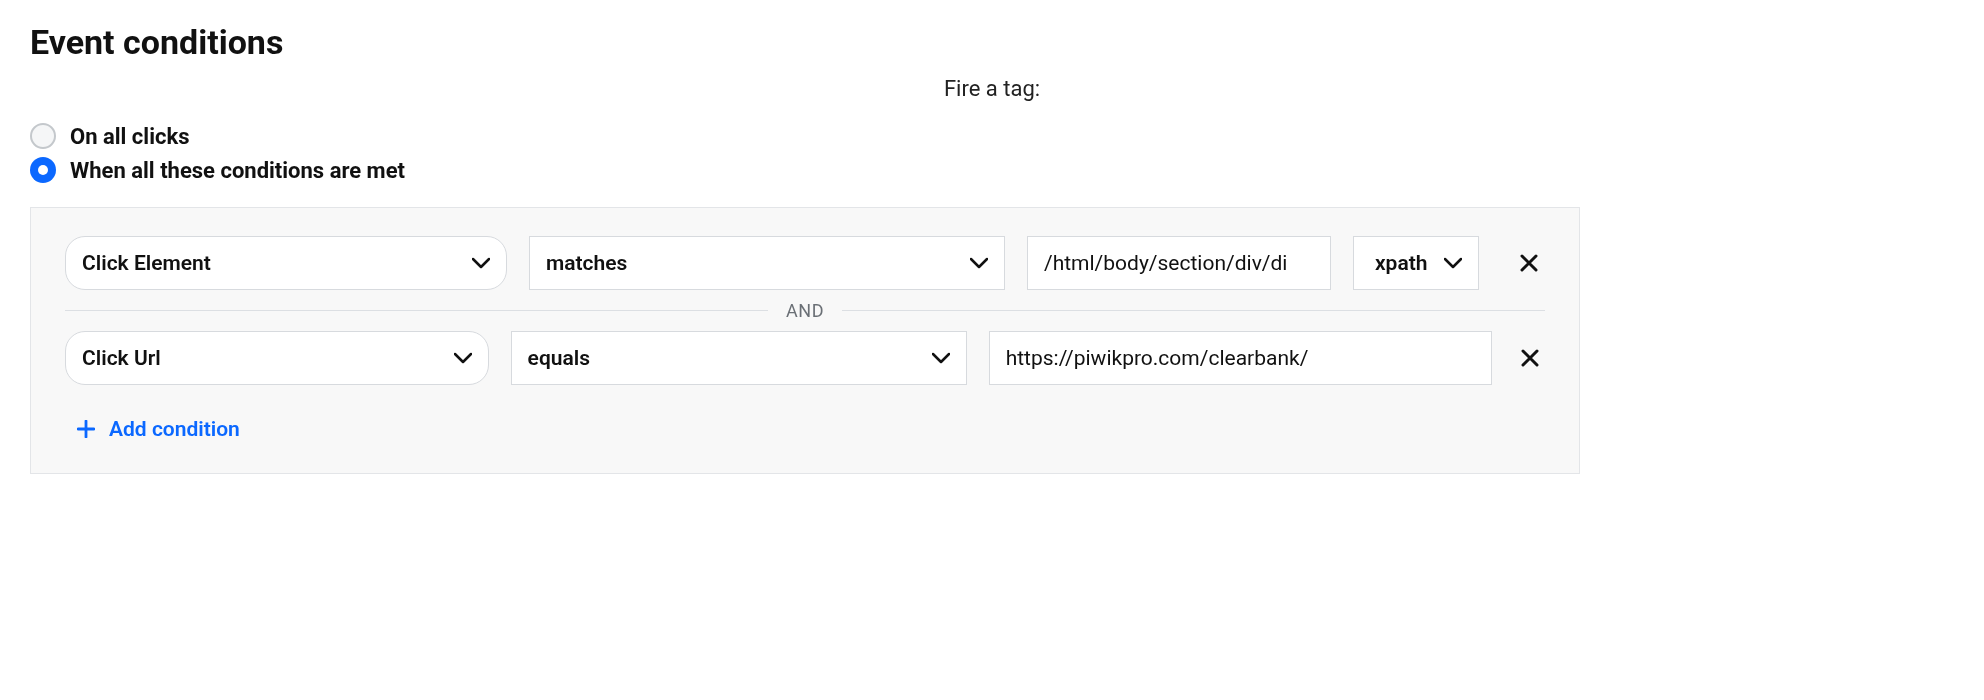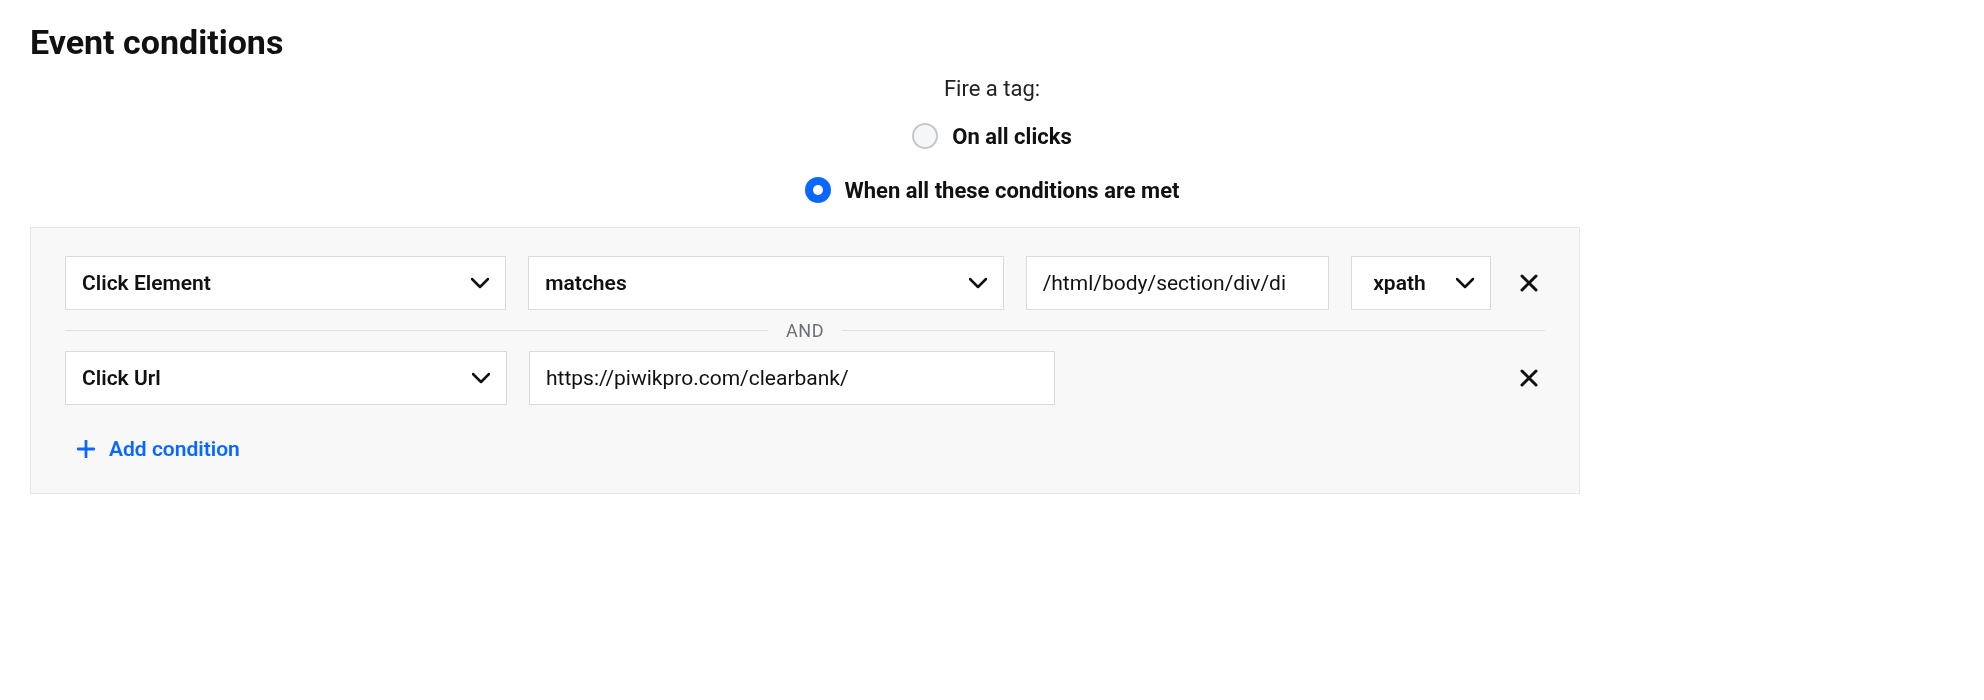--- a/index.html
+++ b/index.html
@@ -21,23 +21,22 @@
   }
   .subtitle {
     font-size: 22px;
     color: #222;
     margin-bottom: 22px;
     text-align: center;
   }
   .radio-group {
     display: flex;
     flex-direction: column;
-    gap: 28px;
+    gap: 8px;
     margin-bottom: 24px;
-    align-items: center;
   }
   .radio-row {
     display: flex;
     align-items: center;
     gap: 14px;
     cursor: pointer;
   }
   .radio-outer {
     width: 26px;
     height: 26px;
@@ -96,25 +95,25 @@
     overflow: hidden;
     text-overflow: ellipsis;
   }
   .dropdown-caret {
     flex-shrink: 0;
     margin-left: 10px;
   }
   .dropdown-caret svg {
     display: block;
   }
-  .col-variable { width: 442px; }
+  .col-variable { width: 442px; border-radius: 20px; }
   .col-operator { width: 476px; }
   .col-value    { width: 304px; }
   .col-value-wide { width: 526px; }
-  .col-mode     { width: 140px; padding-left: 21px; }
+  .col-mode     { width: 126px; padding-left: 21px; }
   .text-box input {
     border: none;
     outline: none;
     width: 100%;
     height: 100%;
     font-size: 21px;
     font-family: inherit;
     color: #111;
     background: transparent;
   }
@@ -223,20 +222,28 @@
 
   <div class="cond-row">
     <div class="select-box col-variable">
       <span class="label">Click Url</span>
       <span class="dropdown-caret">
         <svg width="18" height="12" viewBox="0 0 18 12">
             <path d="M1 2 L9 10 L17 2" stroke="#111" stroke-width="2.5" fill="none" stroke-linecap="round" stroke-linejoin="round"></path>
           </svg>
       </span>
     </div>
+    <div class="select-box col-operator">
+      <span class="label">equals</span>
+      <span class="dropdown-caret">
+        <svg width="18" height="12" viewBox="0 0 18 12">
+            <path d="M1 2 L9 10 L17 2" stroke="#111" stroke-width="2.5" fill="none" stroke-linecap="round" stroke-linejoin="round"></path>
+          </svg>
+      </span>
+    </div>
     <div class="text-box col-value-wide">
       <input type="text" value="https://piwikpro.com/clearbank/" style="">
     </div>
     <div class="remove-btn">
       <span>
         <svg width="18" height="18" viewBox="0 0 18 18">
             <path d="M2 2 L16 16 M16 2 L2 16" stroke="#111" stroke-width="3" stroke-linecap="round"></path>
           </svg>
       </span>
     </div>

